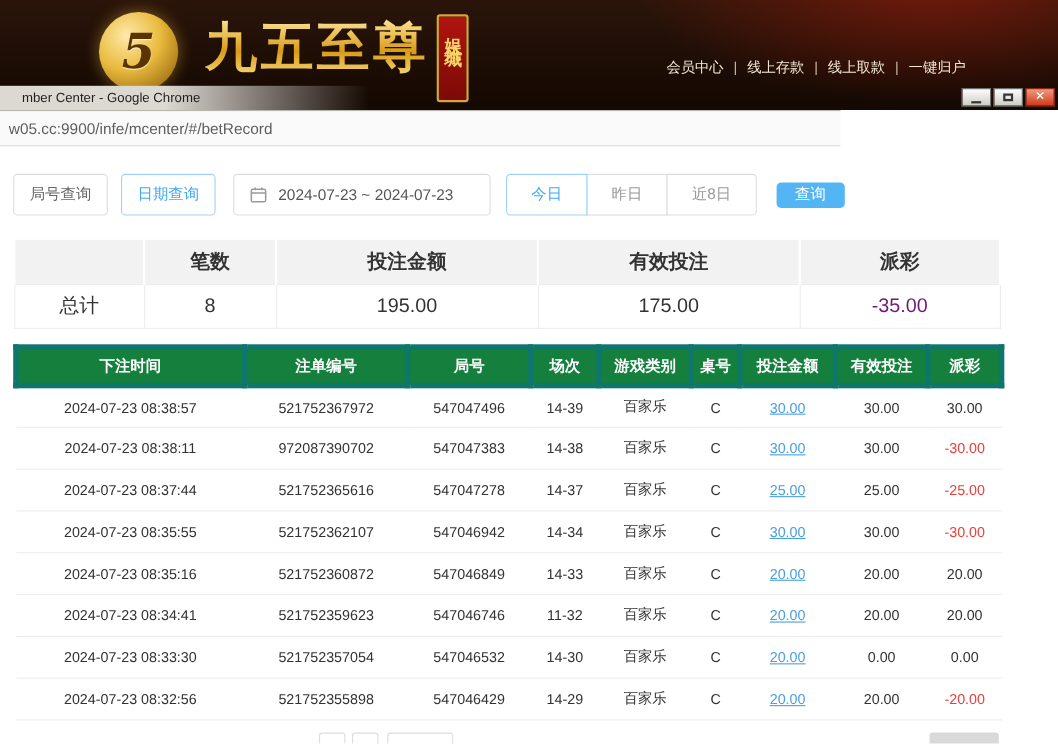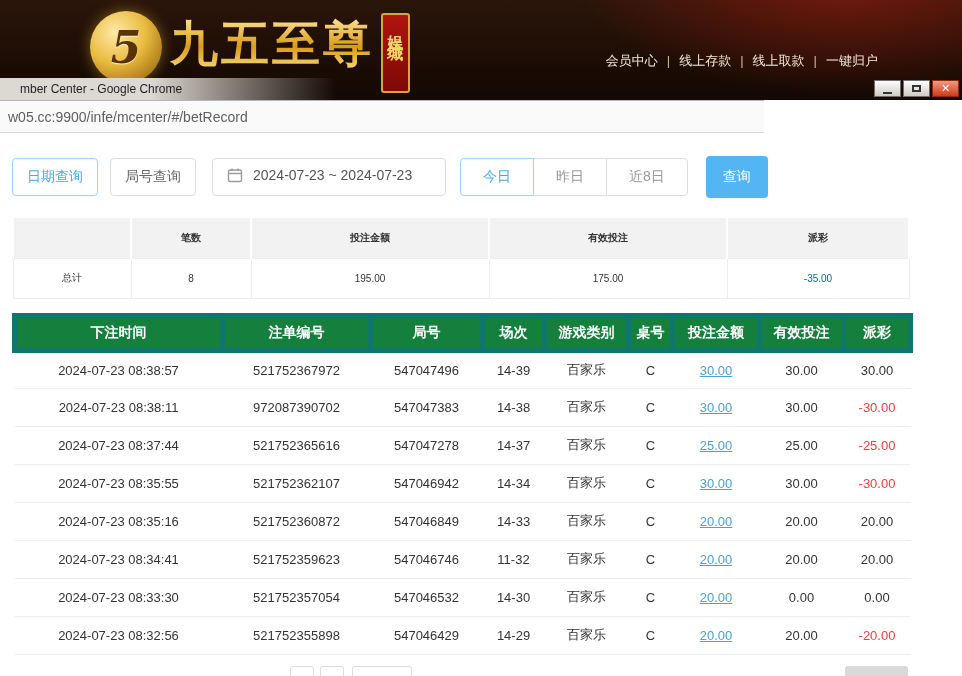--- a/index.html
+++ b/index.html
@@ -22,21 +22,21 @@
     background:radial-gradient(circle at 35% 30%, #ffeaa9 0%, #e9ba3d 45%, #8a5a08 96%);
     display:flex; align-items:center; justify-content:center;
     box-shadow:0 0 14px rgba(233,186,61,.45);
   }
   .emblem span{
     font-family:"DejaVu Serif",serif; font-size:44px; font-weight:bold; font-style:italic;
     color:#5c3404; text-shadow:0 1px 1px #fff3cf;
   }
   .brand-name{
     font-family:"DejaVu Serif",serif; font-size:48px; font-weight:bold; letter-spacing:3px;
-    margin-left:8px; line-height:76px; color:#e8bd4a;
+    margin-left:24px; line-height:76px; color:#e8bd4a;
     background:linear-gradient(180deg,#ffeba2 12%, #d99b16 55%, #f7d877 85%);
     -webkit-background-clip:text; background-clip:text; -webkit-text-fill-color:transparent;
   }
   .brand-ribbon{
     writing-mode:vertical-rl; text-orientation:upright;
     font-size:16px; font-weight:bold; letter-spacing:5px; line-height:1.2;
     color:#f7d567; background:linear-gradient(180deg,#b01410,#7c0a06);
     border:2px solid #d8a43c; border-radius:3px; padding:7px 3px; margin:8px 0 0 7px; height:80px;
   }
   .top-nav{ position:absolute; top:52px; right:84px; font-size:13px; color:#f2e8d7; z-index:2; white-space:nowrap; }
@@ -72,54 +72,54 @@
   
   .content{ position:absolute; top:133px; left:0; width:962px; height:543px; background:#fff; }
 
   .filter-row{ display:flex; align-items:center; margin:25px 0 0 12px; height:38px; }
   .pill{
     height:38px; padding:0 14px; border:1px solid #ddd; border-radius:4px; background:#fff;
     font-size:14px; color:#666; margin-right:12px; cursor:pointer; font-family:inherit;
   }
   .pill.active{ color:#41a9f0; border-color:#9ed3f7; }
   .date-box{
-    height:38px; border:1px solid #ddd; border-radius:4px; display:flex; align-items:flex-end;
-    padding:12px 14px; margin-left:4px; font-size:14px; color:#555; width:234px; cursor:pointer;
+    height:38px; border:1px solid #ddd; border-radius:4px; display:flex; align-items:center;
+    padding:0 14px; margin-left:4px; font-size:14px; color:#555; width:234px; cursor:pointer;
   }
   .cal-icon{ margin-right:10px; display:inline-flex; }
   .btn-group{ display:flex; margin-left:14px; }
   .gbtn{
     height:38px; padding:0 22px; border:1px solid #ddd; background:#fff; font-size:14px;
     color:#999; margin-left:-1px; cursor:pointer; font-family:inherit;
   }
   .gbtn:first-child{ border-radius:4px 0 0 4px; margin-left:0; }
   .gbtn:last-child{ border-radius:0 4px 4px 0;text-align:right; }
   .gbtn.active{ color:#41a9f0; border-color:#9ed3f7; position:relative; z-index:1; }
   .search-btn{
-    height:42px; width:62px; margin-left:18px; border:none; border-radius:4px;
+    height:23px; width:62px; margin-left:18px; border:none; border-radius:4px;
     background:#54b5f5; color:#fff; font-size:14px; cursor:pointer; font-family:inherit;
   }
 
   table{ border-collapse:collapse; table-layout:fixed; }
-  .summary{ margin:20px 0 0 12px; width:896px; font-size:10px; color:#333; }
+  .summary{ margin:20px 0 0 12px; width:896px; font-size:18px; color:#333; }
   .summary th{
     background:#f2f2f2; border:2px solid #fff; border-bottom:1px solid #ececec;
     height:41px; font-weight:bold; text-align:center;
   }
   .summary td{ border:1px solid #ededed; height:40px; text-align:center; background:#fff; }
 
   .records{ margin:14px 0 0 12px; width:896px; font-size:13px; color:#333; }
   .records th{
     background:#15803d; color:#fff; font-weight:bold; height:35px;
     border:5px solid #0f766e; font-size:14px; text-align:center;
   }
   .records td{ height:38px; text-align:center; border-bottom:1px solid #ededed; background:#fff; }
   .records td.link{ color:#4aa0dc; text-decoration:underline; cursor:pointer; }
   .records td.neg{ color:#e8413c; }
-  .neg{ color:#0369a1; }
+  .neg{ color:#701a75; }
 
   
   .pagination{ position:absolute; top:533px; left:0; width:962px; height:10px; }
   .pg-box{ position:absolute; top:0; width:24px; height:26px; border:1px solid #ddd; border-radius:3px; background:#fff; cursor:pointer; }
   .pg-box.wide{ width:60px; }
   .pg-gray{ position:absolute; top:0; width:63px; height:26px; background:#d9d9d9; border-radius:3px; }
 </style>
 </head>
 <body>
 
@@ -149,22 +149,22 @@
   </div>
 </div>
 
 <div class="urlbar">
   <span>w05.cc:9900/infe/mcenter/#/betRecord</span>
 </div>
 
 <div class="content">
 
   <div class="filter-row">
+    <button class="pill">局号查询</button>
     <button class="pill active">日期查询</button>
-    <button class="pill">局号查询</button>
     <div class="date-box">
       <span class="cal-icon">
         <svg width="16" height="16" viewBox="0 0 16 16">
             <rect x="1.5" y="3" width="13" height="11.5" rx="1.5" fill="none" stroke="#9a9a9a" stroke-width="1.4"></rect>
             <line x1="1.5" y1="6.5" x2="14.5" y2="6.5" stroke="#9a9a9a" stroke-width="1.4"></line>
             <line x1="5" y1="1.5" x2="5" y2="4" stroke="#9a9a9a" stroke-width="1.4"></line>
             <line x1="11" y1="1.5" x2="11" y2="4" stroke="#9a9a9a" stroke-width="1.4"></line>
           </svg>
       </span>
       <span>2024-07-23 ~ 2024-07-23</span>

